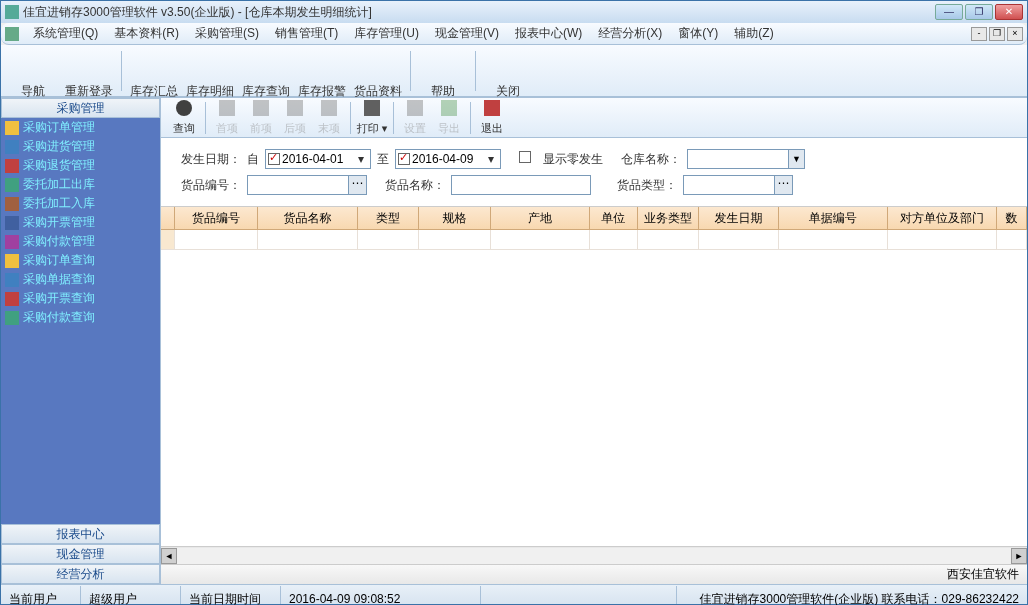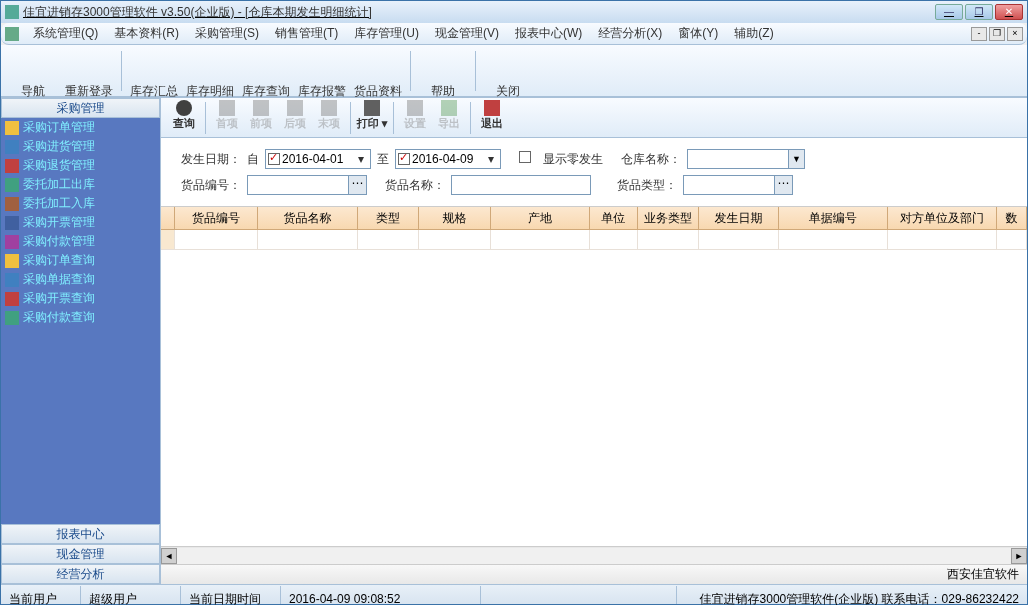--- a/index.html
+++ b/index.html
@@ -1,18 +1,18 @@
 <!DOCTYPE html>
 <html><head>
 <meta charset="utf-8">
 <style>
 * { box-sizing: border-box; margin: 0; padding: 0; font-family: "Microsoft YaHei", SimSun, sans-serif; font-size: 12px; }
 body { background: #fff; overflow: hidden; }
 .window { width: 1028px; height: 605px; border: 1px solid #3a72a8; display: flex; flex-direction: column; background: #f0f0f0; }
-.titlebar { height: 22px; background: linear-gradient(#e8f1fb, #c8dcf0); display: flex; align-items: center; padding: 0 4px; text-decoration: underline; }
+.titlebar { height: 22px; background: linear-gradient(#e8f1fb, #c8dcf0); display: flex; align-items: center; padding: 0 4px; }
 .titlebar .appicon { width: 14px; height: 14px; background: #5a9; margin-right: 4px; }
 .titlebar .title { flex: 1; color: #333; }
 .titlebar .winbtns { display: flex; gap: 2px; }
 .titlebar .winbtn { width: 28px; height: 16px; border: 1px solid #7a9; background: linear-gradient(#d0e8f8,#a8c8e8); border-radius: 2px; font-size: 10px; text-align: center; line-height: 13px; color: #336; }
 .titlebar .winbtn.close { background: linear-gradient(#f0a0a0,#d05050); border-color: #a33; color: #fff; }
 .menubar { height: 22px; background: linear-gradient(#f8fbff,#e0ecf8); display: flex; align-items: center; padding: 0 4px; border-bottom: 1px solid #a8c0d8; border-radius: 8px; }
 .menubar .micon { width: 14px; height: 14px; background: #6a8; margin-right: 6px; }
 .menubar .menuitem { padding: 2px 8px; color: #333; cursor: default; }
 .menubar .mdi { margin-left: auto; display: flex; gap: 2px; }
 .menubar .mdibtn { width: 16px; height: 14px; border: 1px solid #999; background: #e8e8e8; font-size: 9px; text-align: center; line-height: 11px; }
@@ -22,21 +22,21 @@
 .toolbar .tbtn .tlabel { font-size: 12px; color: #333; white-space: nowrap; margin-top: 40px; }
 .toolbar .sep { width: 1px; height: 40px; background: #a8c0d8; margin: 0 4px; }
 .content { flex: 1; display: flex; border-top: 1px solid #a8c0d8; overflow: hidden; }
 .sidebar { width: 160px; background: #e8f0f8; border-right: 1px solid #a8c0d8; display: flex; flex-direction: column; }
 .sidebar .cat { height: 20px; background: linear-gradient(#f0f4f8,#d8e4f0); border: 1px solid #a8c0d8; text-align: center; line-height: 18px; color: #1a4a8a; cursor: default; }
 .sidebar .items { flex: 1; background: #5878c0; overflow: auto; }
 .sidebar .sitem { height: 19px; display: flex; align-items: center; padding: 0 4px; color: #80f0ff; cursor: default; }
 .sidebar .sitem .sicon { width: 14px; height: 14px; margin-right: 4px; }
 .main { flex: 1; display: flex; flex-direction: column; background: #fff; overflow: hidden; }
 .subtoolbar { height: 40px; background: linear-gradient(#f8fbff,#e0ecf8); display: flex; align-items: center; padding: 0 6px; border-bottom: 1px solid #a8c0d8; }
-.subtoolbar .sbtn { width: 34px; height: 36px; display: flex; flex-direction: column; align-items: center; justify-content: flex-start; cursor: default; font-weight: bold; }
+.subtoolbar .sbtn { width: 34px; height: 36px; display: flex; flex-direction: column; align-items: center; justify-content: space-between; cursor: default; }
 .subtoolbar .sbtn.disabled { opacity: 0.45; }
 .subtoolbar .sbtn .sbicon { width: 16px; height: 16px; }
 .subtoolbar .sbtn .sblabel { font-size: 11px; color: #333; }
 .subtoolbar .sbtn.disabled .sblabel { color: #888; }
 .subtoolbar .sep2 { width: 1px; height: 32px; background: #a8c0d8; margin: 0 4px; }
 .filterpanel { padding: 8px 20px; border-bottom: 1px solid #ccc; background: #fff; }
 .filterrow { display: flex; align-items: center; height: 26px; gap: 6px; }
 .filterrow label { color: #333; }
 .filterrow input[type=text] { height: 20px; border: 1px solid #7a9ab8; padding: 0 4px; background: #fff; }
 .filterrow .datebox { display: inline-flex; align-items: center; height: 20px; border: 1px solid #7a9ab8; background: #fff; padding: 0 2px; }

